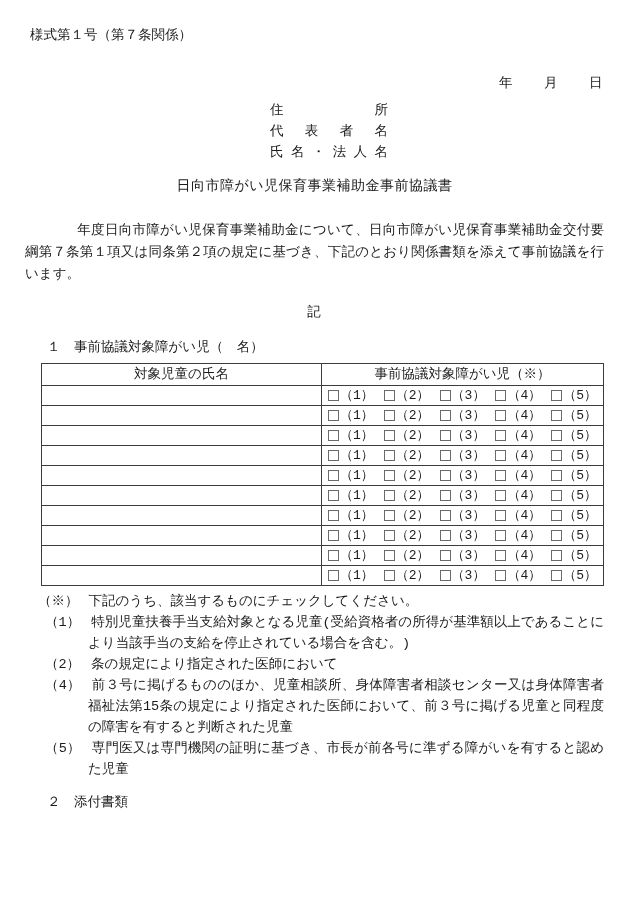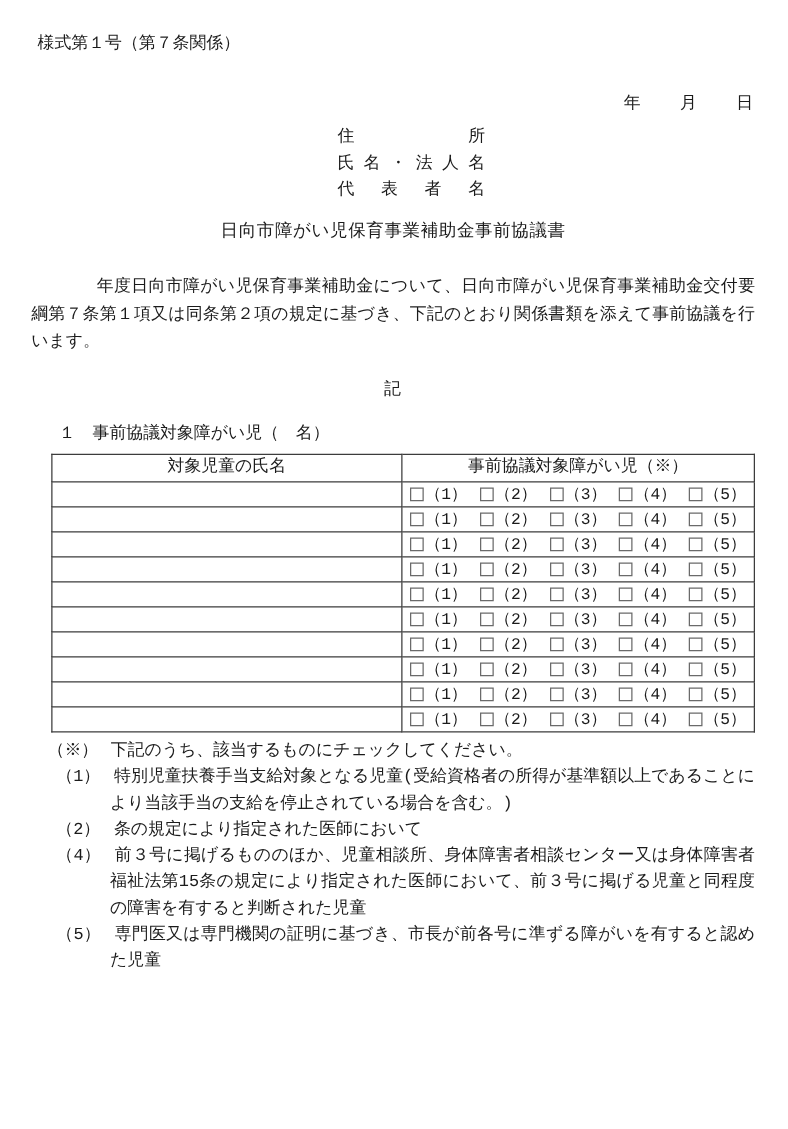--- a/index.html
+++ b/index.html
@@ -71,22 +71,22 @@
 
 <div class="page">
 
   <div class="form-number">様式第１号（第７条関係）</div>
 
   <div class="date-line">年　　月　　日</div>
 
 
   <div class="sender-block">
     <div class="sender-line">住所</div>
+    <div class="sender-line">代表者名</div>
     <div class="sender-line">氏名・法人名</div>
-    <div class="sender-line">代表者名</div>
   </div>
 
   <div class="doc-title">日向市障がい児保育事業補助金事前協議書</div>
 
   <p class="body-par"><span class="year-blank"></span><span>年度日向市障がい児保育事業補助金について、日向市障がい児保育事業補助金交付要綱第７条第１項又は同条第２項の規定に基づき、下記のとおり関係書類を添えて事前協議を行います。</span></p>
 
   <div class="ki">記</div>
 
   <div class="sec-heading">１　事前協議対象障がい児（　名）</div>
 
@@ -377,14 +377,15 @@
 
   <div class="notes-intro"><span class="note-label">（※）</span><span>下記のうち、該当するものにチェックしてください。</span></div>
 
   <div>
       <div class="note"><span class="note-label">（1）</span><span>特別児童扶養手当支給対象となる児童(受給資格者の所得が基準額以上であることにより当該手当の支給を停止されている場合を含む。)</span></div>
       <div class="note"><span class="note-label">（2）</span><span>条の規定により指定された医師において</span></div>
       <div class="note"><span class="note-label">（4）</span><span>前３号に掲げるもののほか、児童相談所、身体障害者相談センター又は身体障害者福祉法第15条の規定により指定された医師において、前３号に掲げる児童と同程度の障害を有すると判断された児童</span></div>
       <div class="note"><span class="note-label">（5）</span><span>専門医又は専門機関の証明に基づき、市長が前各号に準ずる障がいを有すると認めた児童</span></div>
     </div>
 
+  <div class="sec2-heading">２　添付書類</div>
 
 </div>
 
 </body></html>

